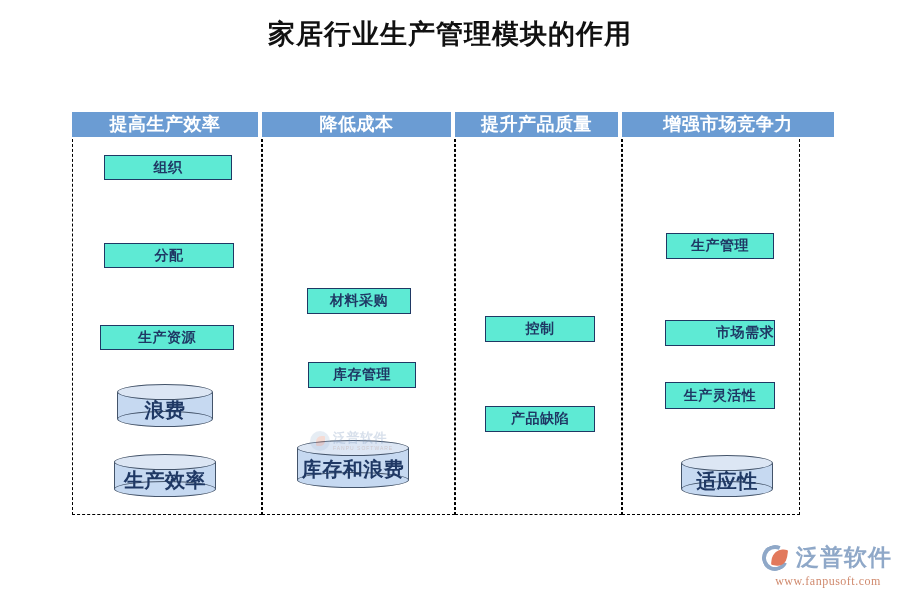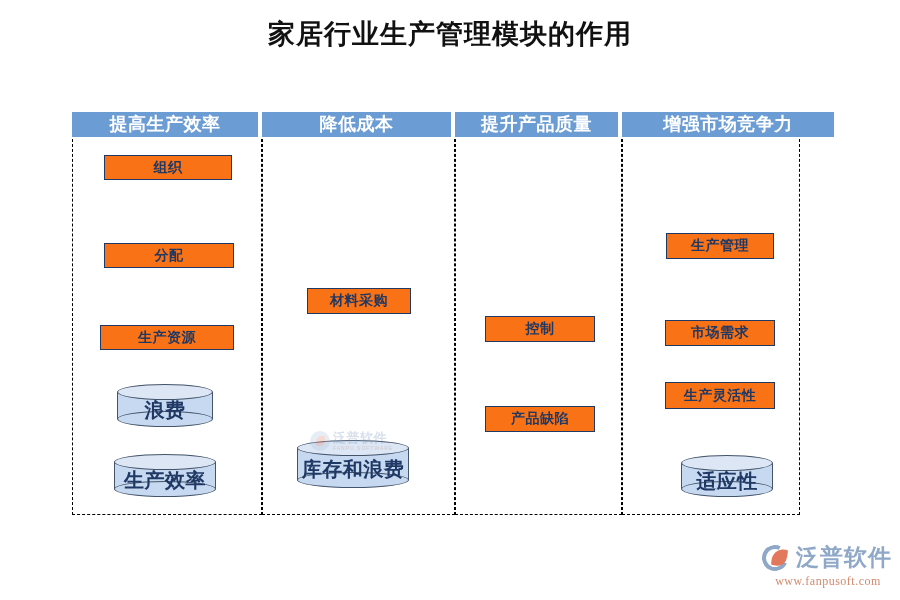--- a/index.html
+++ b/index.html
@@ -61,21 +61,21 @@
     font-size: 18px;
     font-weight: 700;
     text-align: center;
     letter-spacing: 0.5px;
     box-sizing: border-box;
   }
 
   
   .node-rect {
     position: absolute;
-    background: #f97316;
+    background: #5eead4;
     border: 1.4px solid #1F3864;
     color: #1F3864;
     font-family: "Liberation Serif", "DejaVu Serif", serif;
     font-size: 14px;
     font-weight: 700;
     display: flex;
     align-items: center;
     justify-content: center;
     box-sizing: border-box;
     letter-spacing: 0.5px;
@@ -274,20 +274,23 @@
       <div class="cyl-top"></div>
       <div class="cyl-label">生产效率</div>
     </div>
 
     <div class="col-frame" style="left:190px; width:193px;"></div>
     <div class="col-header" style="left:190px; width:189px;">降低成本</div>
 
     <div class="node-rect" style="left:235px; top:176px; width:104px; height:26px;">
       <span>材料采购</span>
     </div>
+    <div class="node-rect" style="left:236px; top:250px; width:108px; height:26px;">
+      <span>库存管理</span>
+    </div>
 
     <div class="node-cyl" style="left:225px; top:328px; width:112px; height:48px;">
       <div class="cyl-body"></div>
       <div class="cyl-bottom"></div>
       <div class="cyl-top"></div>
       <div class="cyl-label">库存和浪费</div>
     </div>
 
     <div class="col-frame" style="left:383px; width:167px;"></div>
     <div class="col-header" style="left:383px; width:163px;">提升产品质量</div>
@@ -298,21 +301,21 @@
     <div class="node-rect" style="left:413px; top:294px; width:110px; height:26px;">
       <span>产品缺陷</span>
     </div>
 
     <div class="col-frame" style="left:550px; width:178px;"></div>
     <div class="col-header" style="left:550px; width:212px;">增强市场竞争力</div>
 
     <div class="node-rect" style="left:594px; top:121px; width:108px; height:26px;">
       <span>生产管理</span>
     </div>
-    <div class="node-rect" style="left:593px; top:208px; width:110px; height:26px;">
+    <div class="node-rect" style="left:593px; top:208px; width:110px; height:26px;justify-content:flex-end;">
       <span>市场需求</span>
     </div>
     <div class="node-rect" style="left:593px; top:270px; width:110px; height:27px;">
       <span>生产灵活性</span>
     </div>
 
     <div class="node-cyl" style="left:609px; top:343px; width:92px; height:42px;">
       <div class="cyl-body"></div>
       <div class="cyl-bottom"></div>
       <div class="cyl-top"></div>

